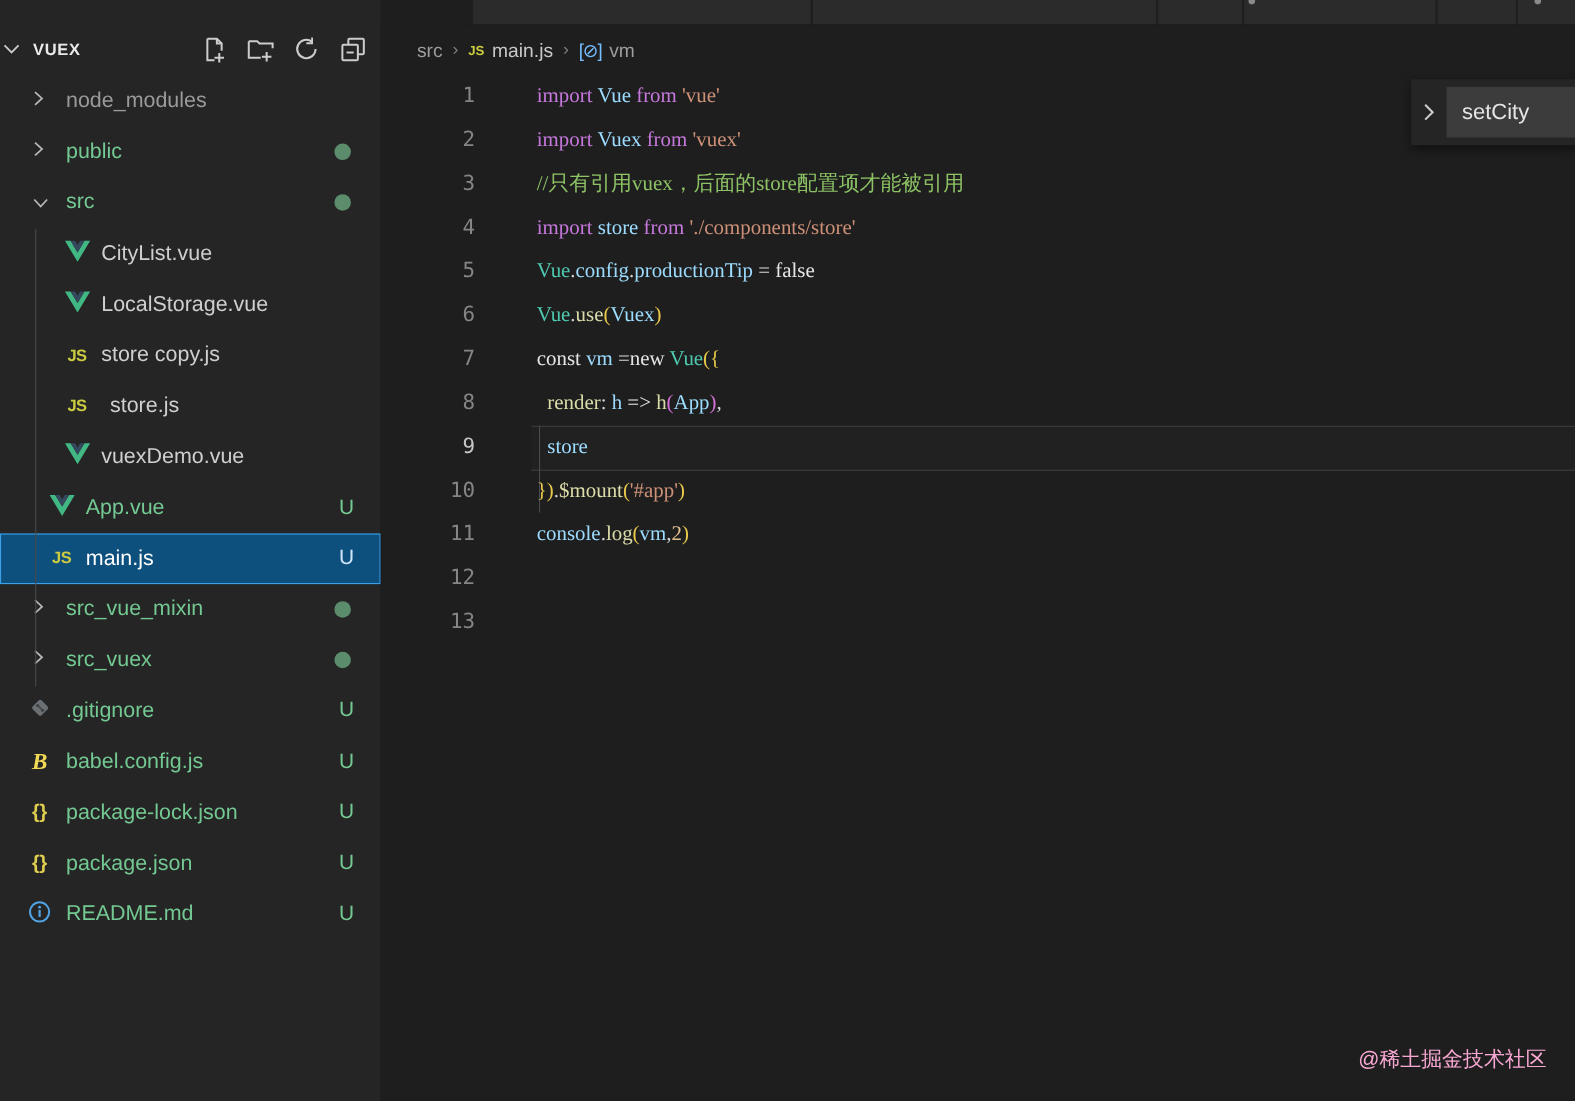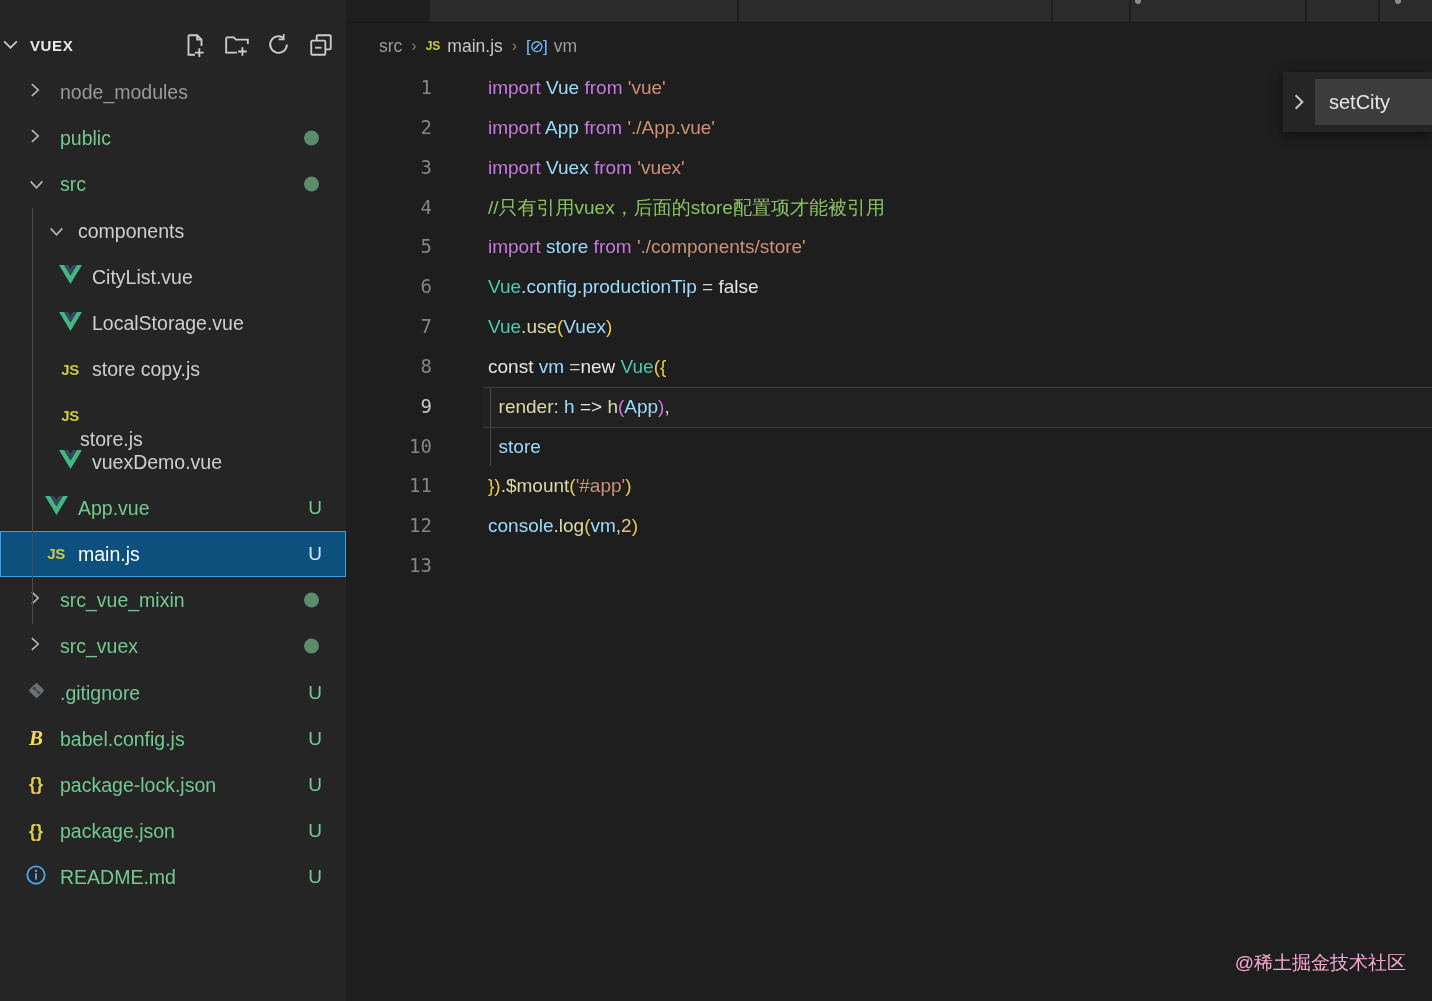--- a/index.html
+++ b/index.html
@@ -38,21 +38,21 @@
   .bc-item.bright{color:#c8c8c8;}
   .bc-sep{color:#7f7f7f;font-size:16px;}
   .bc-js{font-size:12px;font-weight:bold;color:#cbcb41;}
   .bc-sym{color:#75BEFF;font-size:17px;letter-spacing:-1px;}
   
   #gutter{position:absolute;left:0;top:68px;width:86px;text-align:right;
           font-family:"DejaVu Sans Mono","Liberation Mono",monospace;font-size:19px;color:#858585;}
   #gutter .ln{height:39.85px;line-height:39.85px;}
   #gutter .ln.active{color:#c6c6c6;}
   #code{position:absolute;left:142px;top:68px;
-        font-family:Liberation Sans, sans-serif;font-size:19px;color:#d4d4d4;}
+        font-family:Liberation Serif, serif;font-size:19px;color:#d4d4d4;}
   #code .cl{height:39.85px;line-height:39.85px;white-space:pre;cursor:text;}
   .kw{color:#C678DD;} .kw2{color:#e5e5e5;} .cls{color:#4EC9B0;} .var{color:#9CDCFE;}
   .fn{color:#DCDCAA;} .str{color:#CE9178;} .cmt{color:#8CC265;} .num{color:#E2C08D;}
   .b1{color:#E8C84B;} .b2{color:#D670D6;} .op{color:#D4D4D4;}
   #current-line{position:absolute;left:137px;right:0;top:386.6px;height:39.85px;
                 border-top:1px solid #3d3d40;border-bottom:1px solid #3d3d40;background:rgba(255,255,255,0.015);}
   #indent-guide{position:absolute;left:144px;top:387px;width:1px;height:79px;background:#4a4a4a;}
   
   #find{position:absolute;left:937px;top:72px;right:0;height:60px;display:flex;z-index:5;
         box-shadow:0 3px 10px rgba(0,0,0,.55);}
@@ -123,26 +123,20 @@
           <span class="dot"></span>
         </div>
         <div class="row">
           <span class="chev down" style="left: 26px;"><svg width="17" height="17" viewBox="0 0 16 16">
               <path d="M5.5 2.5l6 5.5-6 5.5" fill="none" stroke="#b8b8b8" stroke-width="1.5"></path>
             </svg></span>
           <span class="label c-green" style="left: 60px;">src</span>
           <span class="dot"></span>
         </div>
         <div class="row">
-          <span class="chev down" style="left: 46px;"><svg width="17" height="17" viewBox="0 0 16 16">
-              <path d="M5.5 2.5l6 5.5-6 5.5" fill="none" stroke="#b8b8b8" stroke-width="1.5"></path>
-            </svg></span>
-          <span class="label c-normal" style="left: 78px;">components</span>
-        </div>
-        <div class="row">
           <span class="ficon" style="left: 58px;">
             <span><svg width="23" height="21" viewBox="0 0 24 22">
                 <polygon points="0,1 12,21 24,1 18.6,1 12,12 5.4,1" fill="#41B883"></polygon>
                 <polygon points="5.4,1 12,12 18.6,1 14.4,1 12,5 9.6,1" fill="#34495E"></polygon>
               </svg></span>
           </span>
           <span class="label c-normal" style="left: 92px;">CityList.vue</span>
         </div>
         <div class="row">
           <span class="ficon" style="left: 58px;">
@@ -156,21 +150,21 @@
         <div class="row">
           <span class="ficon" style="left: 58px;">
             <span class="js-badge">JS</span>
           </span>
           <span class="label c-normal" style="left: 92px;">store copy.js</span>
         </div>
         <div class="row">
           <span class="ficon" style="left: 58px;">
             <span class="js-badge">JS</span>
           </span>
-          <span class="label c-normal" style="left: 80px; margin-top: 24px;">store.js</span>
+          <span class="label c-normal" style="left: 100px;">store.js</span>
         </div>
         <div class="row">
           <span class="ficon" style="left: 58px;">
             <span><svg width="23" height="21" viewBox="0 0 24 22">
                 <polygon points="0,1 12,21 24,1 18.6,1 12,12 5.4,1" fill="#41B883"></polygon>
                 <polygon points="5.4,1 12,12 18.6,1 14.4,1 12,5 9.6,1" fill="#34495E"></polygon>
               </svg></span>
           </span>
           <span class="label c-normal" style="left: 92px;">vuexDemo.vue</span>
         </div>
@@ -294,21 +288,20 @@
         <div class="ln">7</div>
         <div class="ln">8</div>
         <div class="ln active">9</div>
         <div class="ln">10</div>
         <div class="ln">11</div>
         <div class="ln">12</div>
         <div class="ln">13</div>
       </div>
     <div id="code">
         <div class="cl"><span class="kw">import </span><span class="var">Vue </span><span class="kw">from </span><span class="str">'vue'</span></div>
-        <div class="cl"><span class="kw">import </span><span class="var">App </span><span class="kw">from </span><span class="str">'./App.vue'</span></div>
         <div class="cl"><span class="kw">import </span><span class="var">Vuex </span><span class="kw">from </span><span class="str">'vuex'</span></div>
         <div class="cl"><span class="cmt">//只有引用vuex，后面的store配置项才能被引用</span></div>
         <div class="cl"><span class="kw">import </span><span class="var">store </span><span class="kw">from </span><span class="str">'./components/store'</span></div>
         <div class="cl"><span class="cls">Vue</span><span class="op">.</span><span class="var">config</span><span class="op">.</span><span class="var">productionTip</span><span class="op"> = </span><span class="kw2">false</span></div>
         <div class="cl"><span class="cls">Vue</span><span class="op">.</span><span class="fn">use</span><span class="b1">(</span><span class="var">Vuex</span><span class="b1">)</span></div>
         <div class="cl"><span class="kw2">const </span><span class="var">vm </span><span class="op">=</span><span class="kw2">new </span><span class="cls">Vue</span><span class="b1">(</span><span class="b1">{</span></div>
         <div class="cl"><span class="op">  </span><span class="fn">render</span><span class="op">: </span><span class="var">h </span><span class="kw2">=&gt; </span><span class="fn">h</span><span class="b2">(</span><span class="var">App</span><span class="b2">)</span><span class="op">,</span></div>
         <div class="cl"><span class="var">  store</span></div>
         <div class="cl"><span class="b1">}</span><span class="b1">)</span><span class="op">.</span><span class="fn">$mount</span><span class="b1">(</span><span class="str">'#app'</span><span class="b1">)</span></div>
         <div class="cl"><span class="var">console</span><span class="op">.</span><span class="fn">log</span><span class="b1">(</span><span class="var">vm</span><span class="op">,</span><span class="num">2</span><span class="b1">)</span></div>

